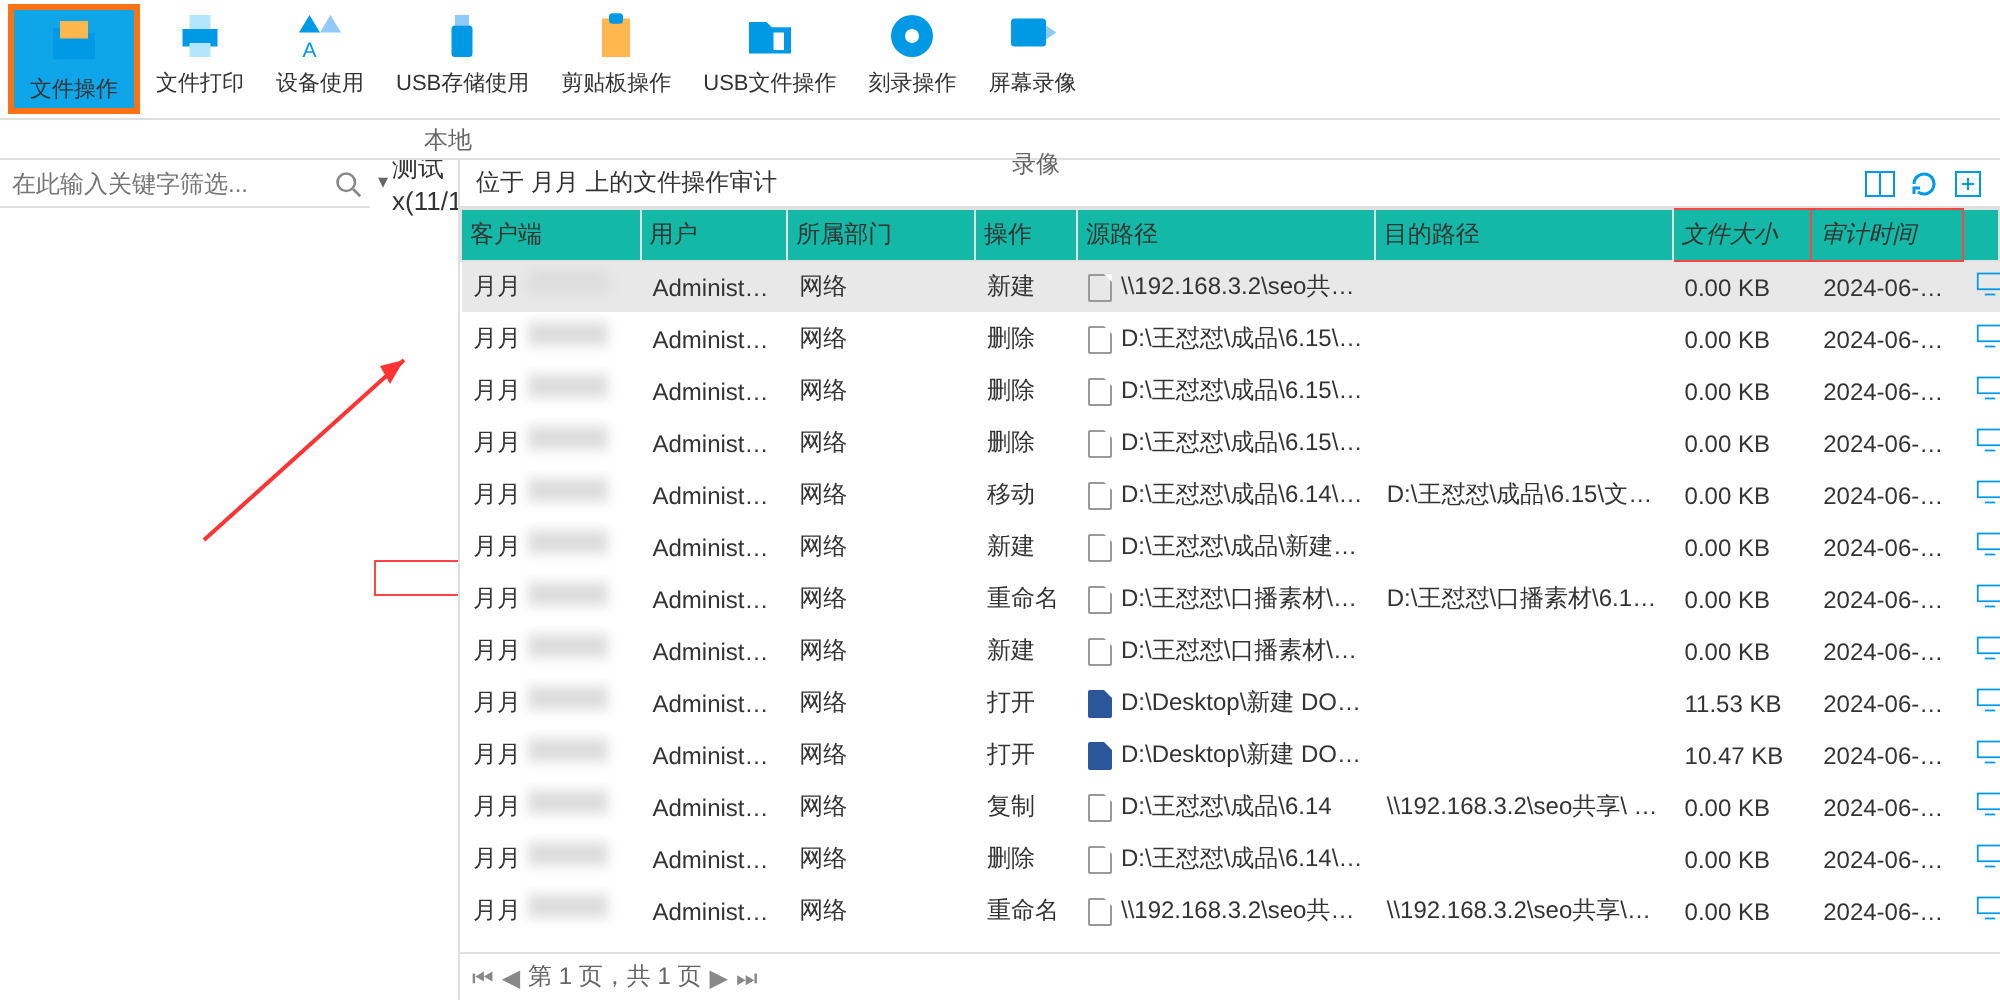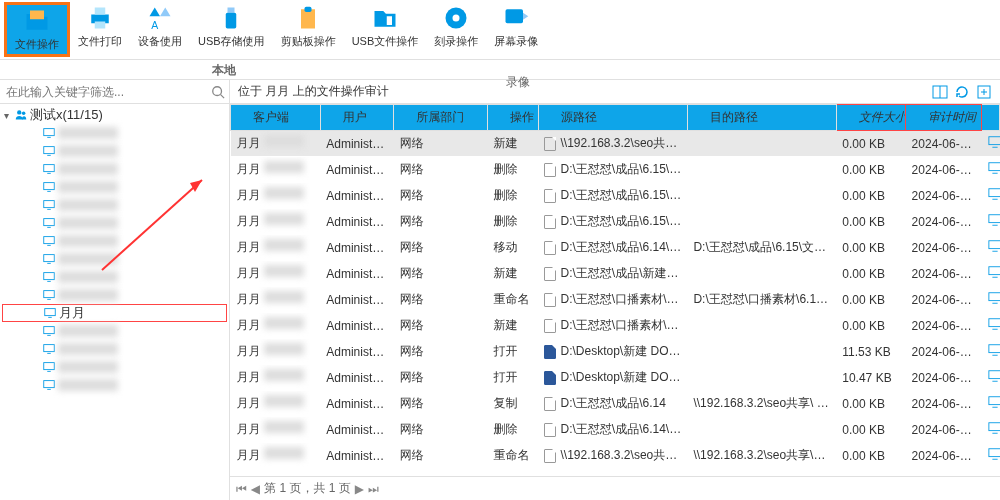--- a/index.html
+++ b/index.html
@@ -6,26 +6,26 @@
 body { background: #fff; width: 1000px; height: 500px; overflow: hidden; }
 
 .toolbar { display: flex; padding: 2px 4px; gap: 0; border-bottom: 1px solid #e0e0e0; align-items: flex-start; height: 60px; }
 .toolbar-btn { display: flex; flex-direction: column; align-items: center; padding: 2px 8px; cursor: pointer; min-width: 50px; }
 .toolbar-btn.selected { border: 3px solid #f97316; background: #0ea5e9; text-align: right; }
 .toolbar-icon { width: 28px; height: 28px; margin-bottom: 2px; }
 .toolbar-label { font-size: 11px; color: #333; white-space: nowrap; }
 
 .cat-row { display: flex; height: 20px; border-bottom: 1px solid #e0e0e0; }
 .cat-cell { text-align: center; color: #666; font-size: 12px; line-height: 20px; }
-.cat-local { width: 448px; font-weight: bold; }
+.cat-local { width: 448px; }
 .cat-rec { margin-left: 30px; width: 80px; margin-top: 12px; }
 
 .main { display: flex; height: 420px; }
 
-.sidebar { width: 230px; border-right: 1px solid #e0e0e0; display: flex; flex-direction: column; }
+.sidebar { width: 230px; border-right: 1px solid #e0e0e0; display: flex; flex-direction: row; }
 .search-row { display: flex; align-items: center; padding: 2px; border-bottom: 1px solid #e0e0e0; height: 24px; }
 .search-input { flex: 1; border: none; outline: none; padding: 2px 4px; font-size: 12px; color: #999; }
 .search-icon { width: 18px; height: 18px; display: flex; align-items: center; justify-content: center; color: #888; cursor: pointer; }
 
 .tree { flex: 1; overflow: auto; padding: 2px; }
 .tree-node { display: flex; align-items: center; padding: 1px 2px; cursor: pointer; height: 18px; }
 .tree-indent0 { padding-left: 2px; }
 .tree-indent2 { padding-left: 40px; }
 .tree-exp { width: 10px; color: #666; font-size: 10px; }
 .tree-icon { width: 14px; height: 14px; margin-right: 2px; }
@@ -34,21 +34,21 @@
 .tree-node .blur { filter: blur(3px); background: #ddd; width: 60px; height: 12px; display: inline-block; }
 
 .content { flex: 1; display: flex; flex-direction: column; overflow: hidden; }
 .path-row { display: flex; align-items: center; padding: 4px 8px; border-bottom: 1px solid #e0e0e0; height: 24px; }
 .path-text { flex: 1; color: #333; font-size: 12px; }
 .path-icons { display: flex; gap: 6px; }
 .path-icon { width: 16px; height: 16px; cursor: pointer; color: #0099e5; }
 
 .table-wrap { flex: 1; overflow: auto; position: relative; }
 .table { width: 100%; border-collapse: collapse; table-layout: fixed; }
-.table th { text-align: left; padding: 4px 22px; border: 1px solid #e0e0e0; background: #0ea5e9; font-weight: normal; color: #333; font-size: 12px; white-space: nowrap; overflow: hidden; }
+.table th { text-align: left; padding: 4px 4px; border: 1px solid #e0e0e0; background: #14b8a6; font-weight: normal; color: #333; font-size: 12px; white-space: nowrap; overflow: hidden; }
 .table th.hi-red { border: 1px solid #ff4444; font-style: italic; }
 .table td { padding: 4px 6px; border-bottom: 1px solid transparent; color: #333; font-size: 12px; white-space: nowrap; overflow: hidden; text-overflow: ellipsis; height: 26px; }
 .table tr.sel td { background: #e8e8e8; }
 .table td.r { text-align: left; }
 .table td .blur-cell { filter: blur(3px); background: #ddd; width: 40px; height: 12px; display: inline-block; }
 .file-icon { display: inline-block; width: 12px; height: 14px; border: 1px solid #999; border-radius: 1px; margin-right: 4px; vertical-align: middle; position: relative; }
 .file-icon::after { content: ""; position: absolute; top: -1px; right: -1px; border-style: solid; border-width: 0 4px 4px 0; border-color: transparent #fff transparent transparent; }
 .file-icon.word { border-color: #2b579a; background: #2b579a; }
 .mon-ico { display:inline-block; width: 16px; height: 14px; color: #0099e5; }
 

